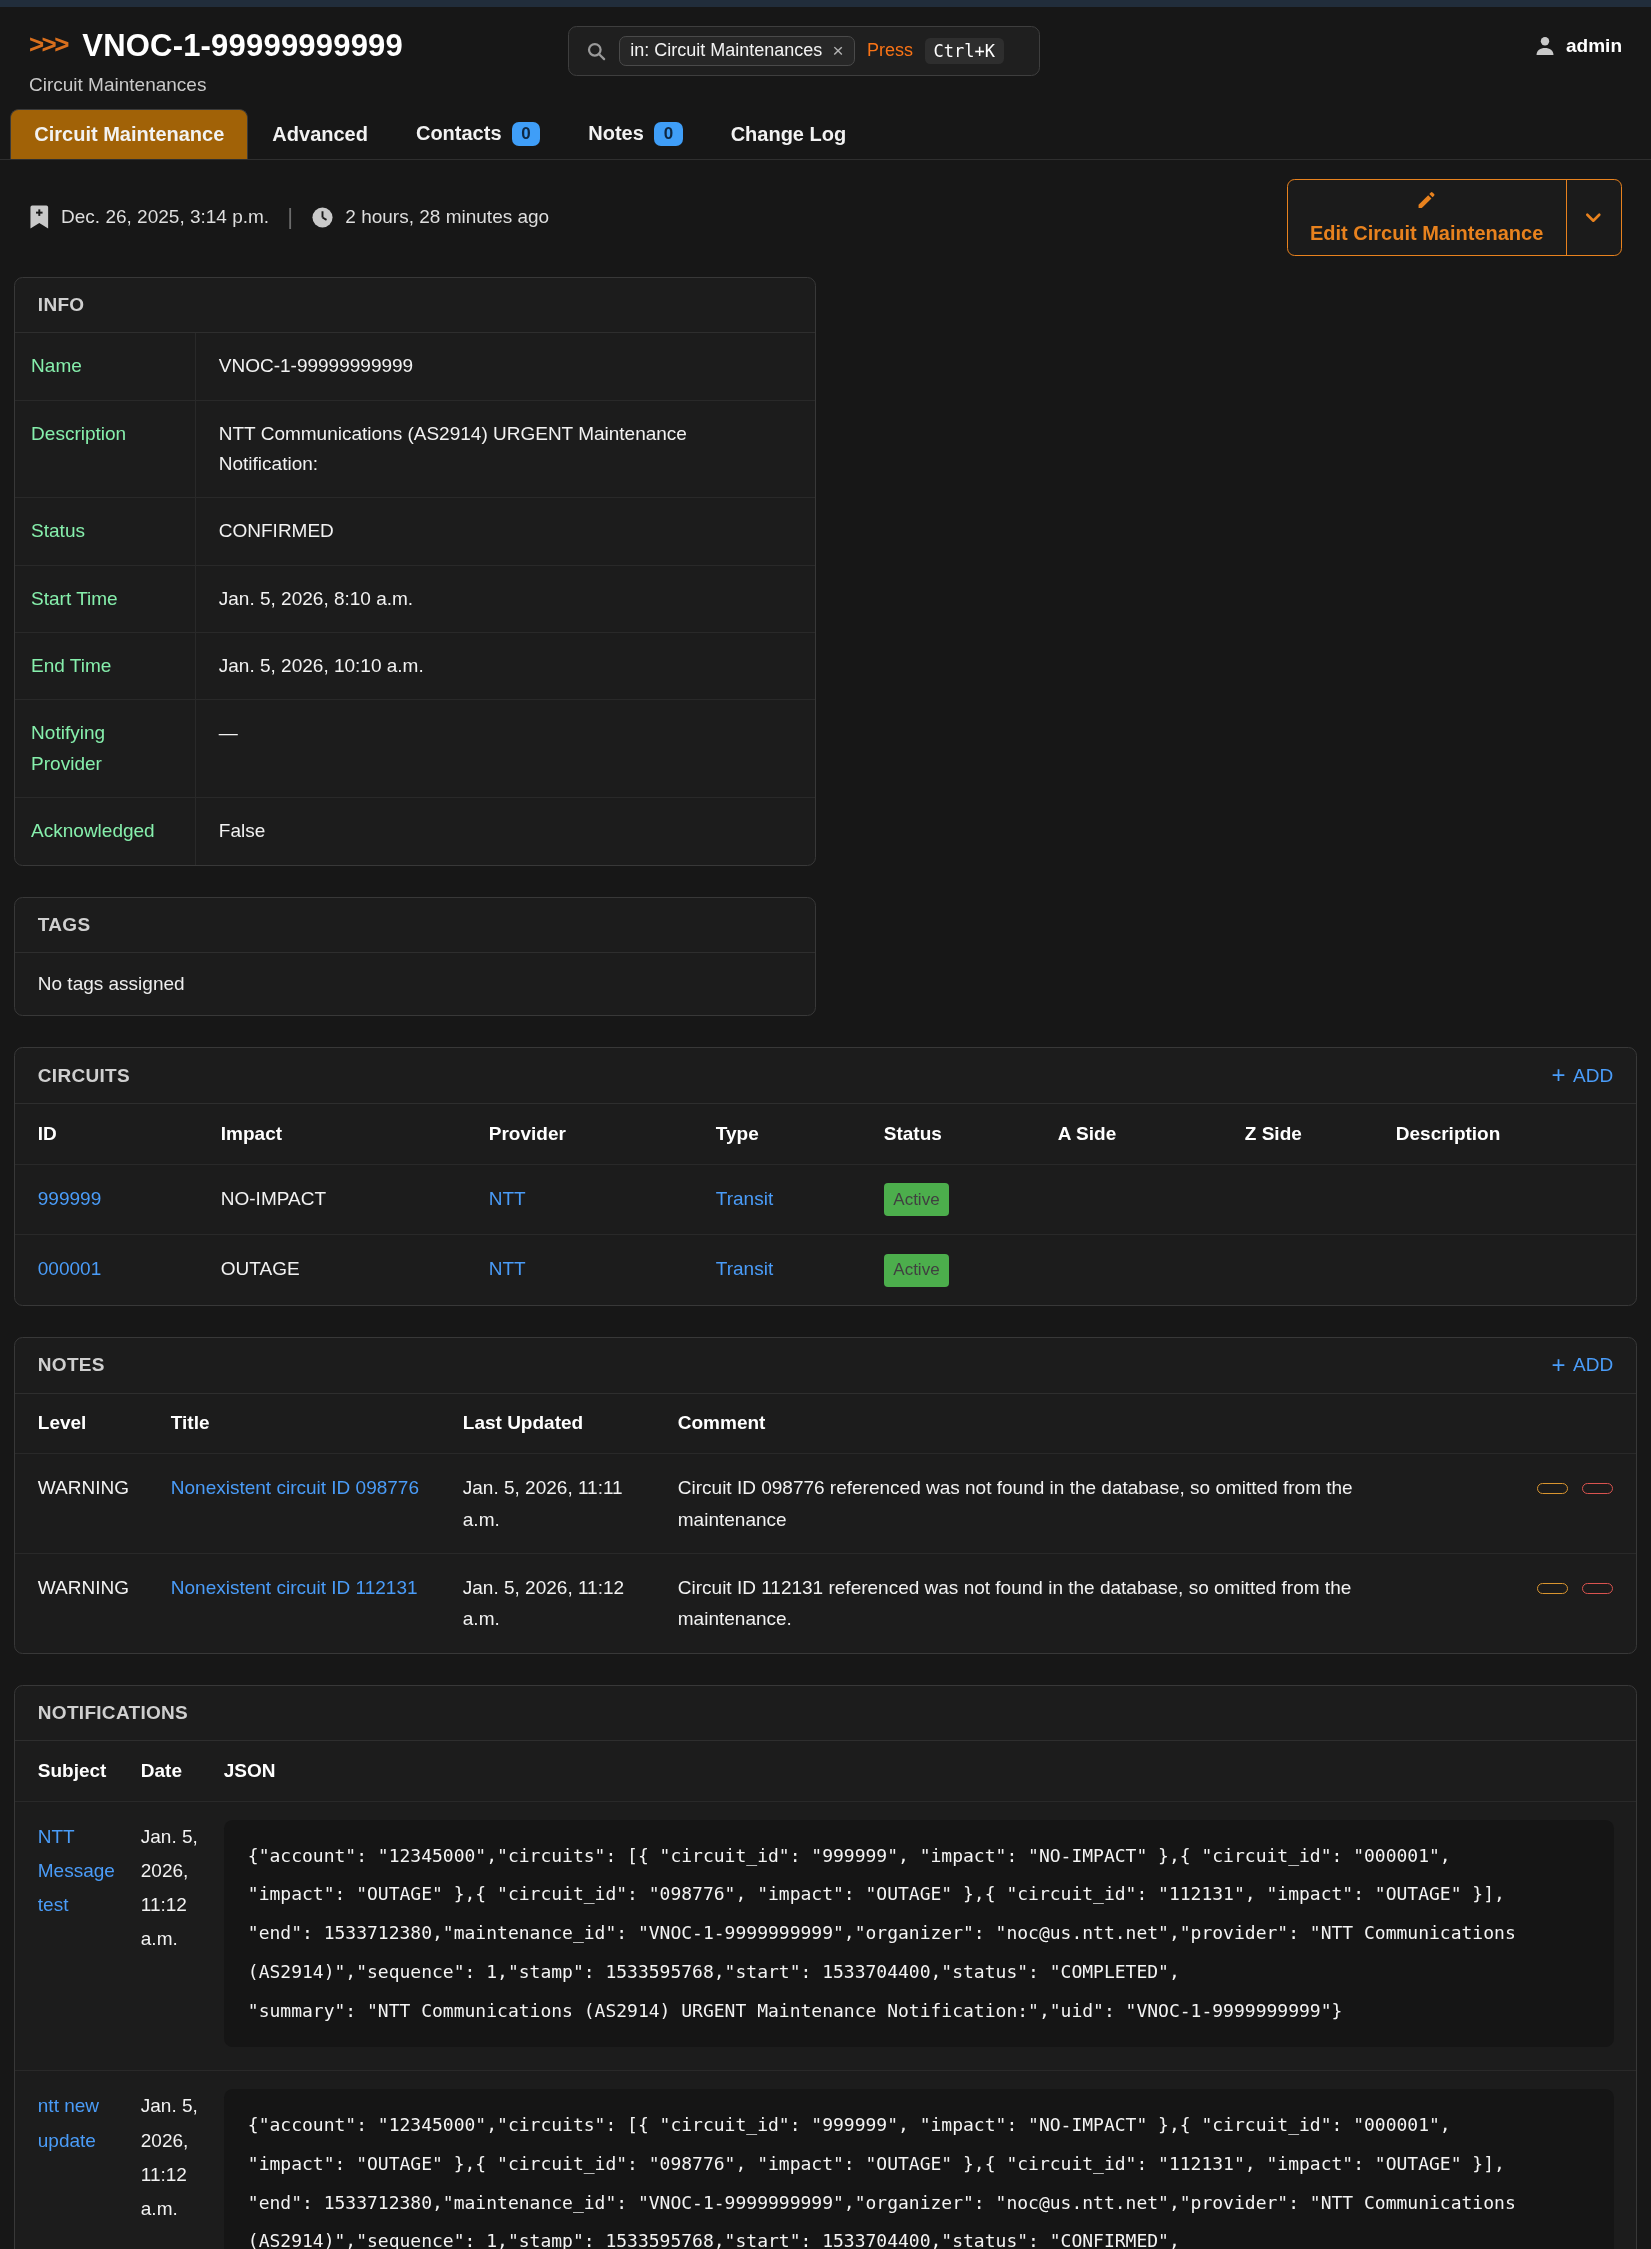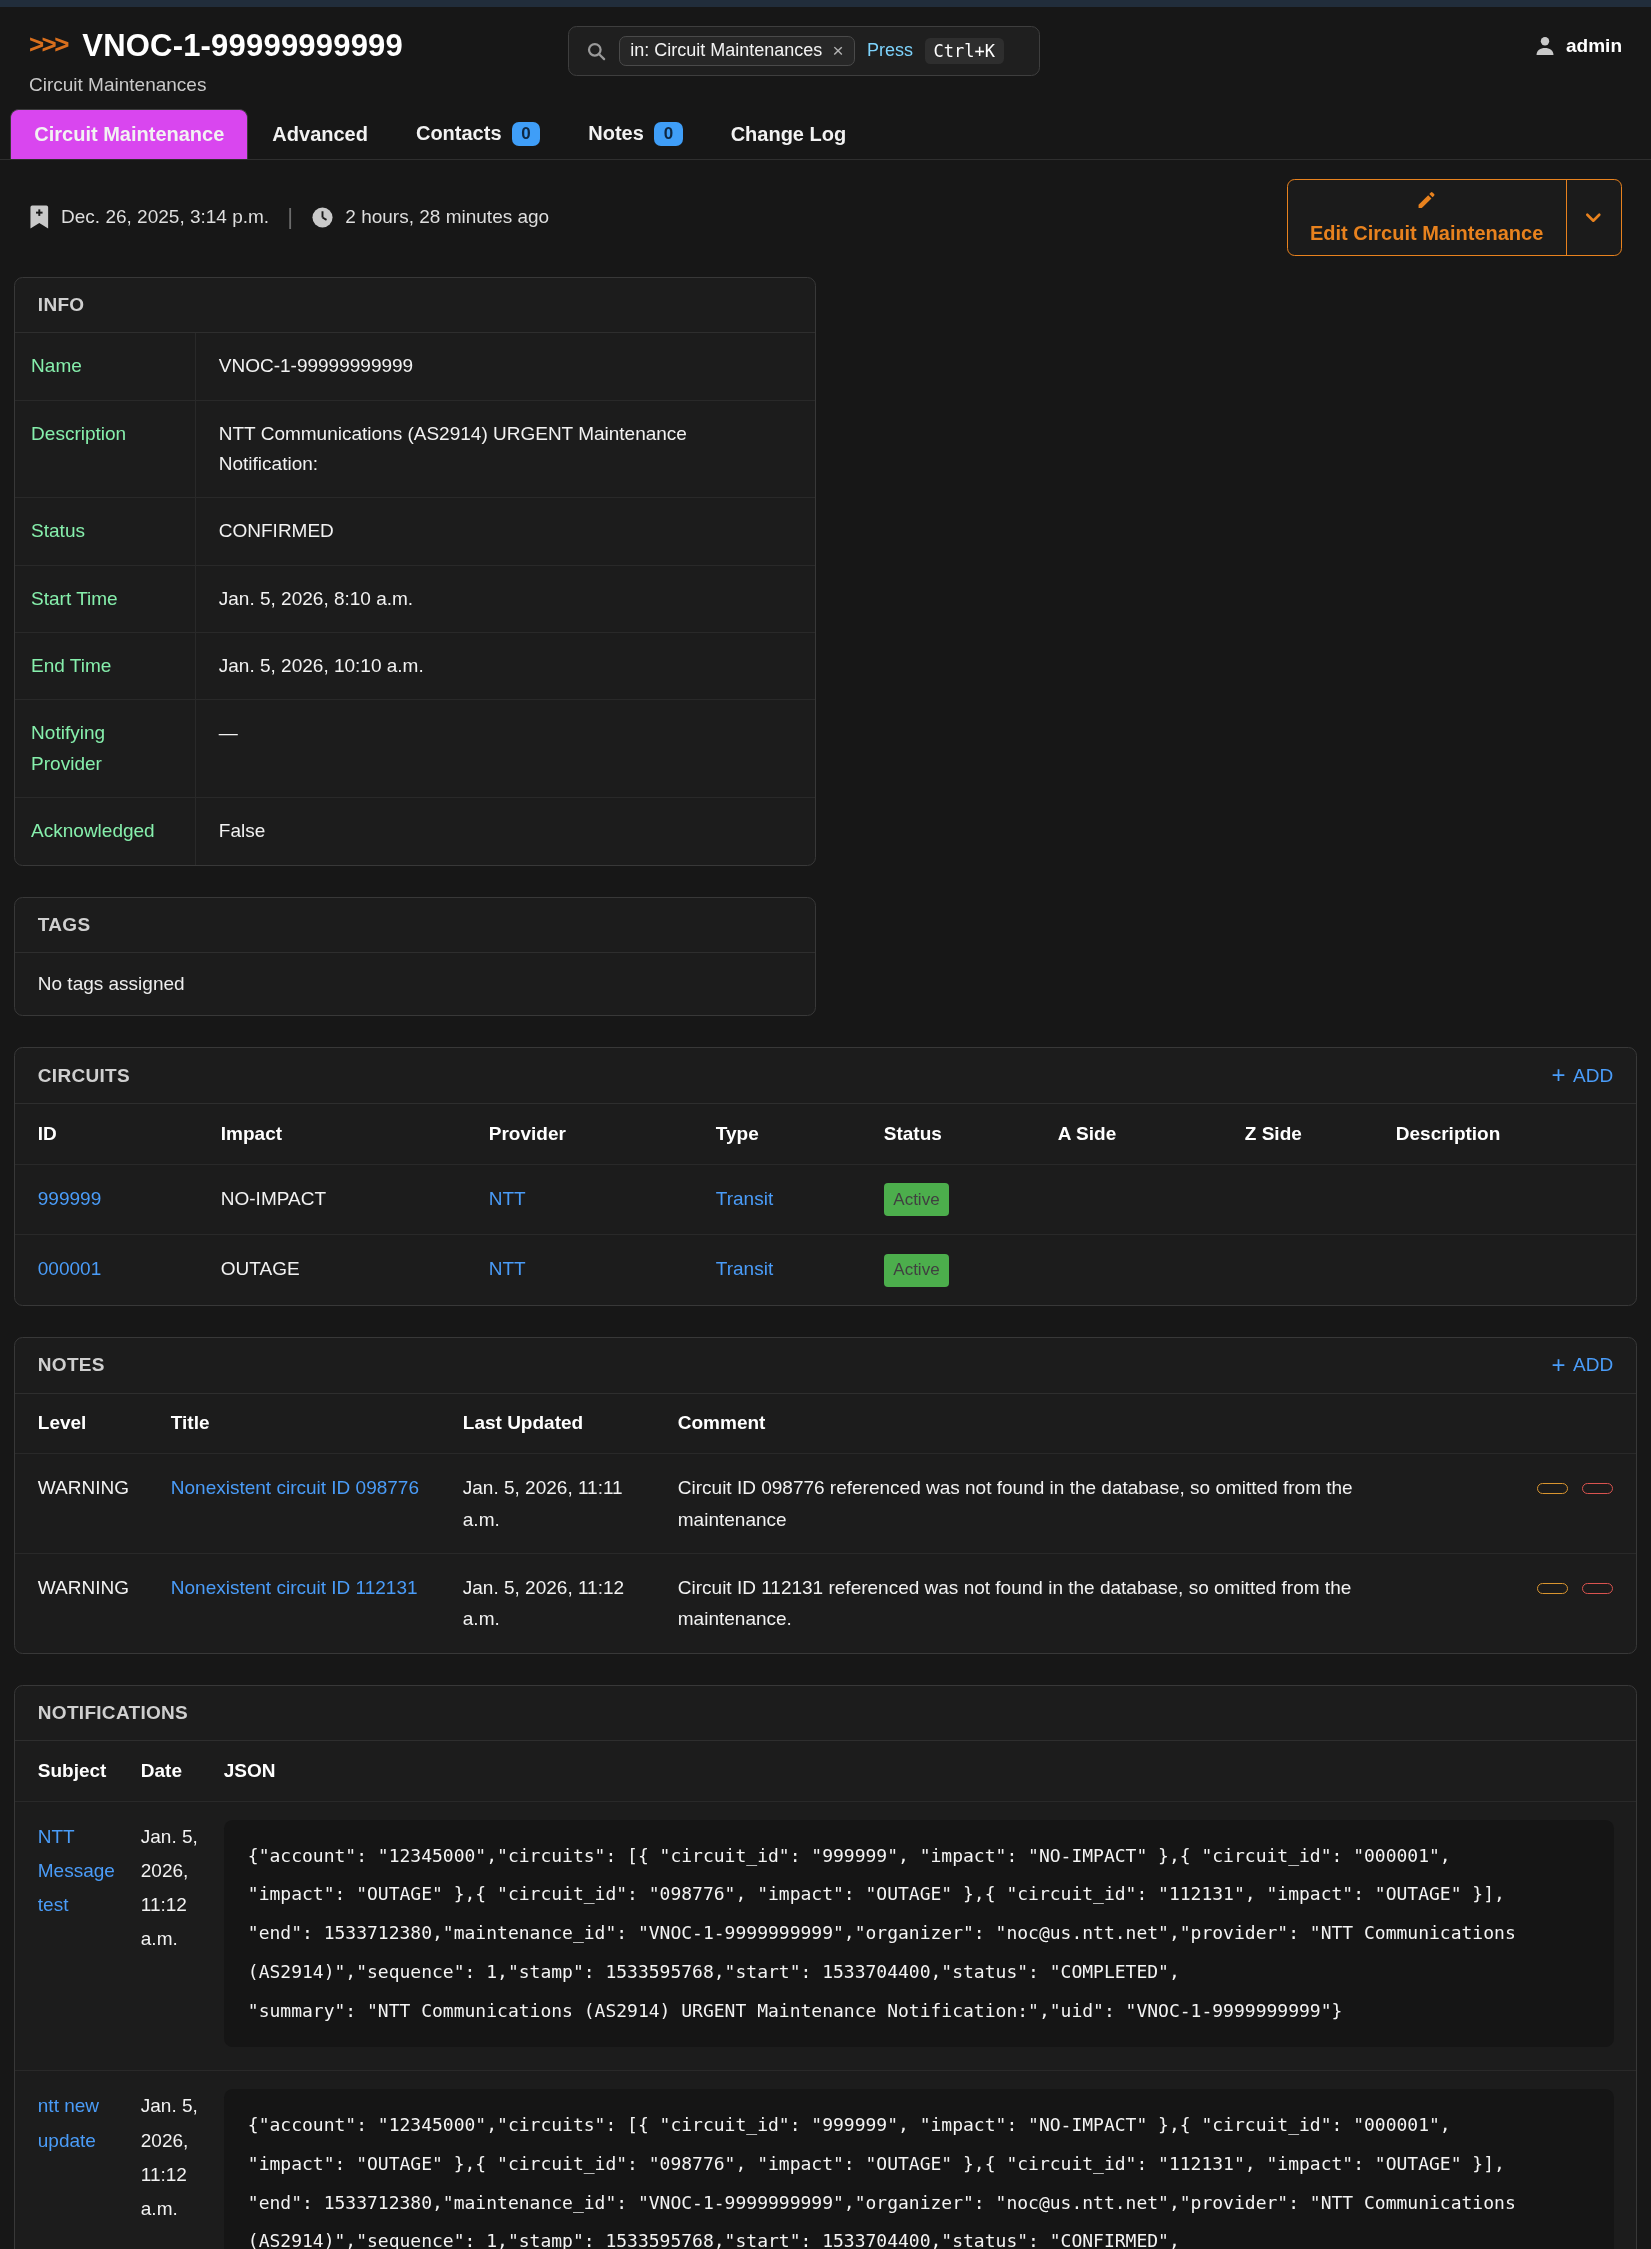--- a/index.html
+++ b/index.html
@@ -18,31 +18,31 @@
   .app-header { position:relative; display:flex; align-items:center; padding:20.6px 29px 0 29px; height:57px; }
   .logo { color:#d96f1d; font-weight:800; font-size:26px; letter-spacing:-2.6px; margin-right:15.5px; line-height:1; padding-bottom:3.4px; }
   .page-title { font-size:31px; font-weight:bold; margin:0; color:#fff; letter-spacing:0.2px; }
   .search-box {
     position:absolute; left:568px; top:19px; width:472px; height:50px;
     display:flex; align-items:center; gap:12px;
     background:#1f1f1f; border:0.9px solid #3e3e3e; border-radius:8.6px; padding:0 15.5px;
   }
   .search-chip { display:flex; align-items:center; gap:10.3px; background:#272727; border:0.9px solid #4a4a4a; border-radius:6.9px; padding:3.4px 10.3px; font-size:18px; color:#f2f2f2; white-space:nowrap; }
   .chip-close { color:#b3b3b3; font-size:19px; line-height:1; cursor:pointer; }
-  .press-label { color:#7dd3fc; font-size:18px; }
+  .press-label { color:#f97316; font-size:18px; }
   .kbd { font-family:"DejaVu Sans Mono","Liberation Mono",monospace; background:#2e2e2e; border-radius:5.2px; padding:3.4px 8.6px; font-size:17px; color:#ffffff; white-space:nowrap; }
   .user-menu { margin-left:auto; display:flex; align-items:center; gap:8.6px; font-weight:bold; color:#fff; }
 
   .breadcrumb { padding:10.3px 29px 0 29px; color:#c9c9c9; font-size:19px; }
 
   
   .tabs { display:flex; align-items:flex-end; margin-top:12px; border-bottom:0.9px solid #2f2f2f; padding:0 10.3px; }
   .tab { display:flex; align-items:center; gap:10.3px; padding:13px 23px; font-size:20px; font-weight:600; color:#f2f2f2;
          border:0.9px solid transparent; border-bottom:none; border-radius:8.6px 8.6px 0 0; cursor:pointer; }
-  .tab.active { background:#d946ef; border-color:#3a3a3a; margin-bottom:-0.9px; padding-bottom:13.8px; }
+  .tab.active { background:#a16207; border-color:#3a3a3a; margin-bottom:-0.9px; padding-bottom:13.8px; }
   .tab-badge { background:#3f9ef8; color:#0e2742; font-weight:bold; font-size:17px; border-radius:6.9px; padding:1.7px 9.5px; }
 
   main { padding:0 13.8px; }
 
   
   .meta-row { display:flex; align-items:center; margin:19px 15.5px 20.6px 15.5px; min-height:50px; }
   .meta-left { display:flex; align-items:center; gap:11.2px; color:#dedede; font-size:19px; }
   .meta-sep { color:#6b6b6b; font-size:22.4px; margin:0 6.9px; font-weight:300; }
   .edit-group { margin-left:auto; display:flex; border:0.9px solid #e8821e; border-radius:7.7px; overflow:hidden; background:#1b1b1b; }
   .edit-btn { display:flex; align-items:center; gap:11.2px; color:#e8821e; font-size:20px; font-weight:600; padding:10.3px 22.4px; cursor:pointer;flex-direction:column; }

